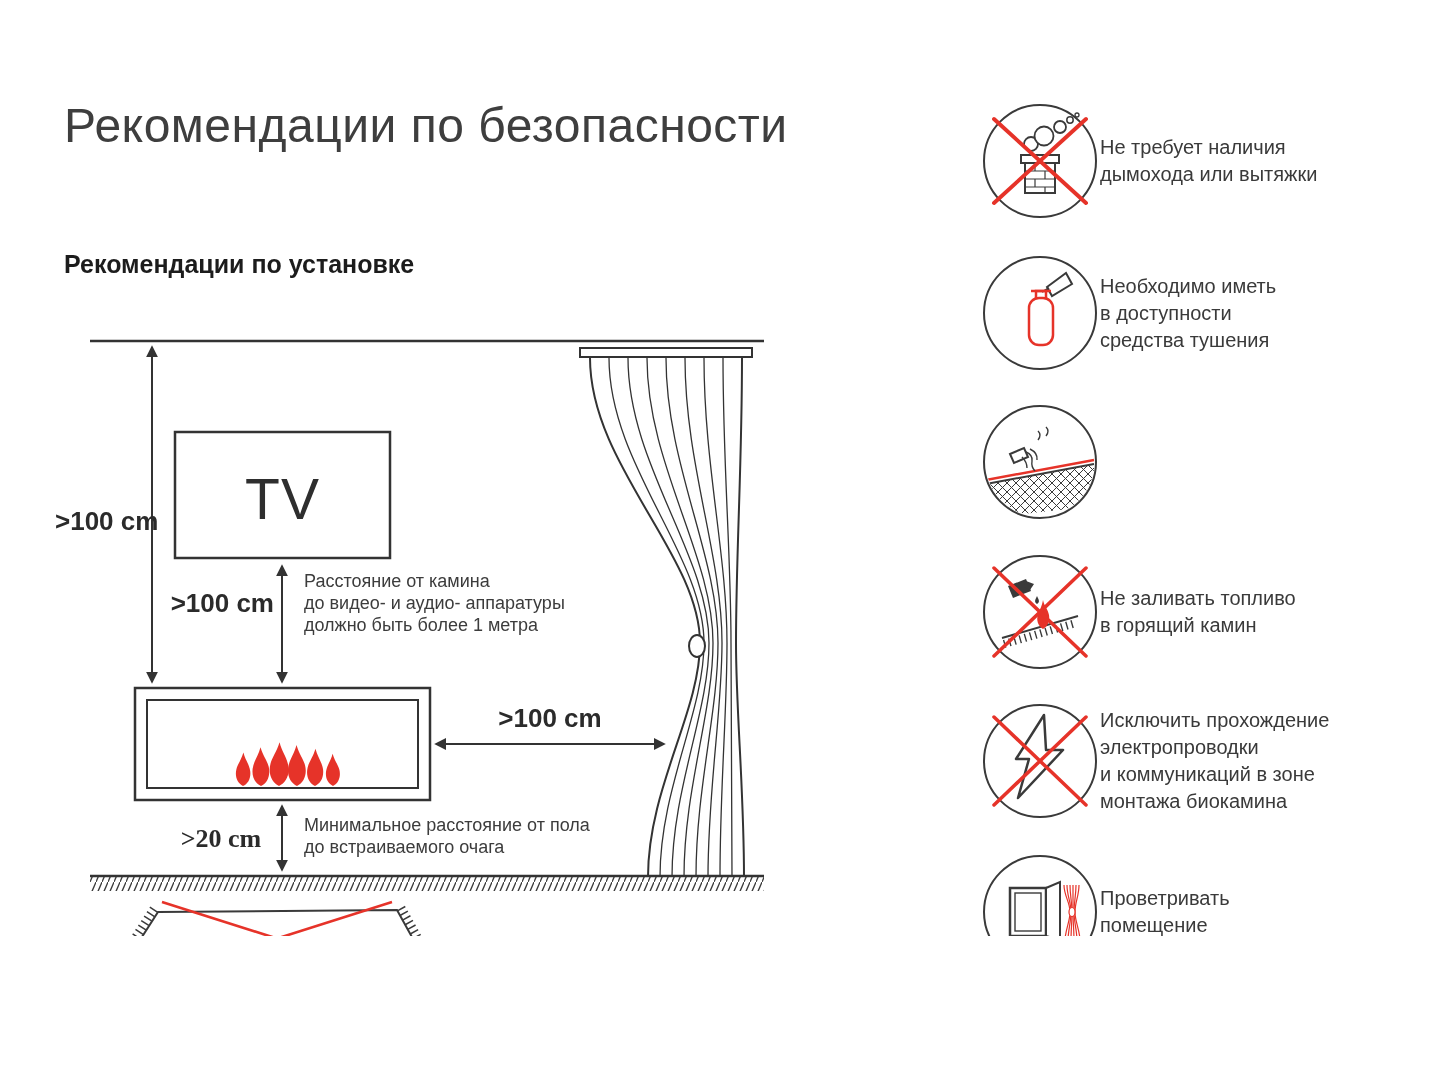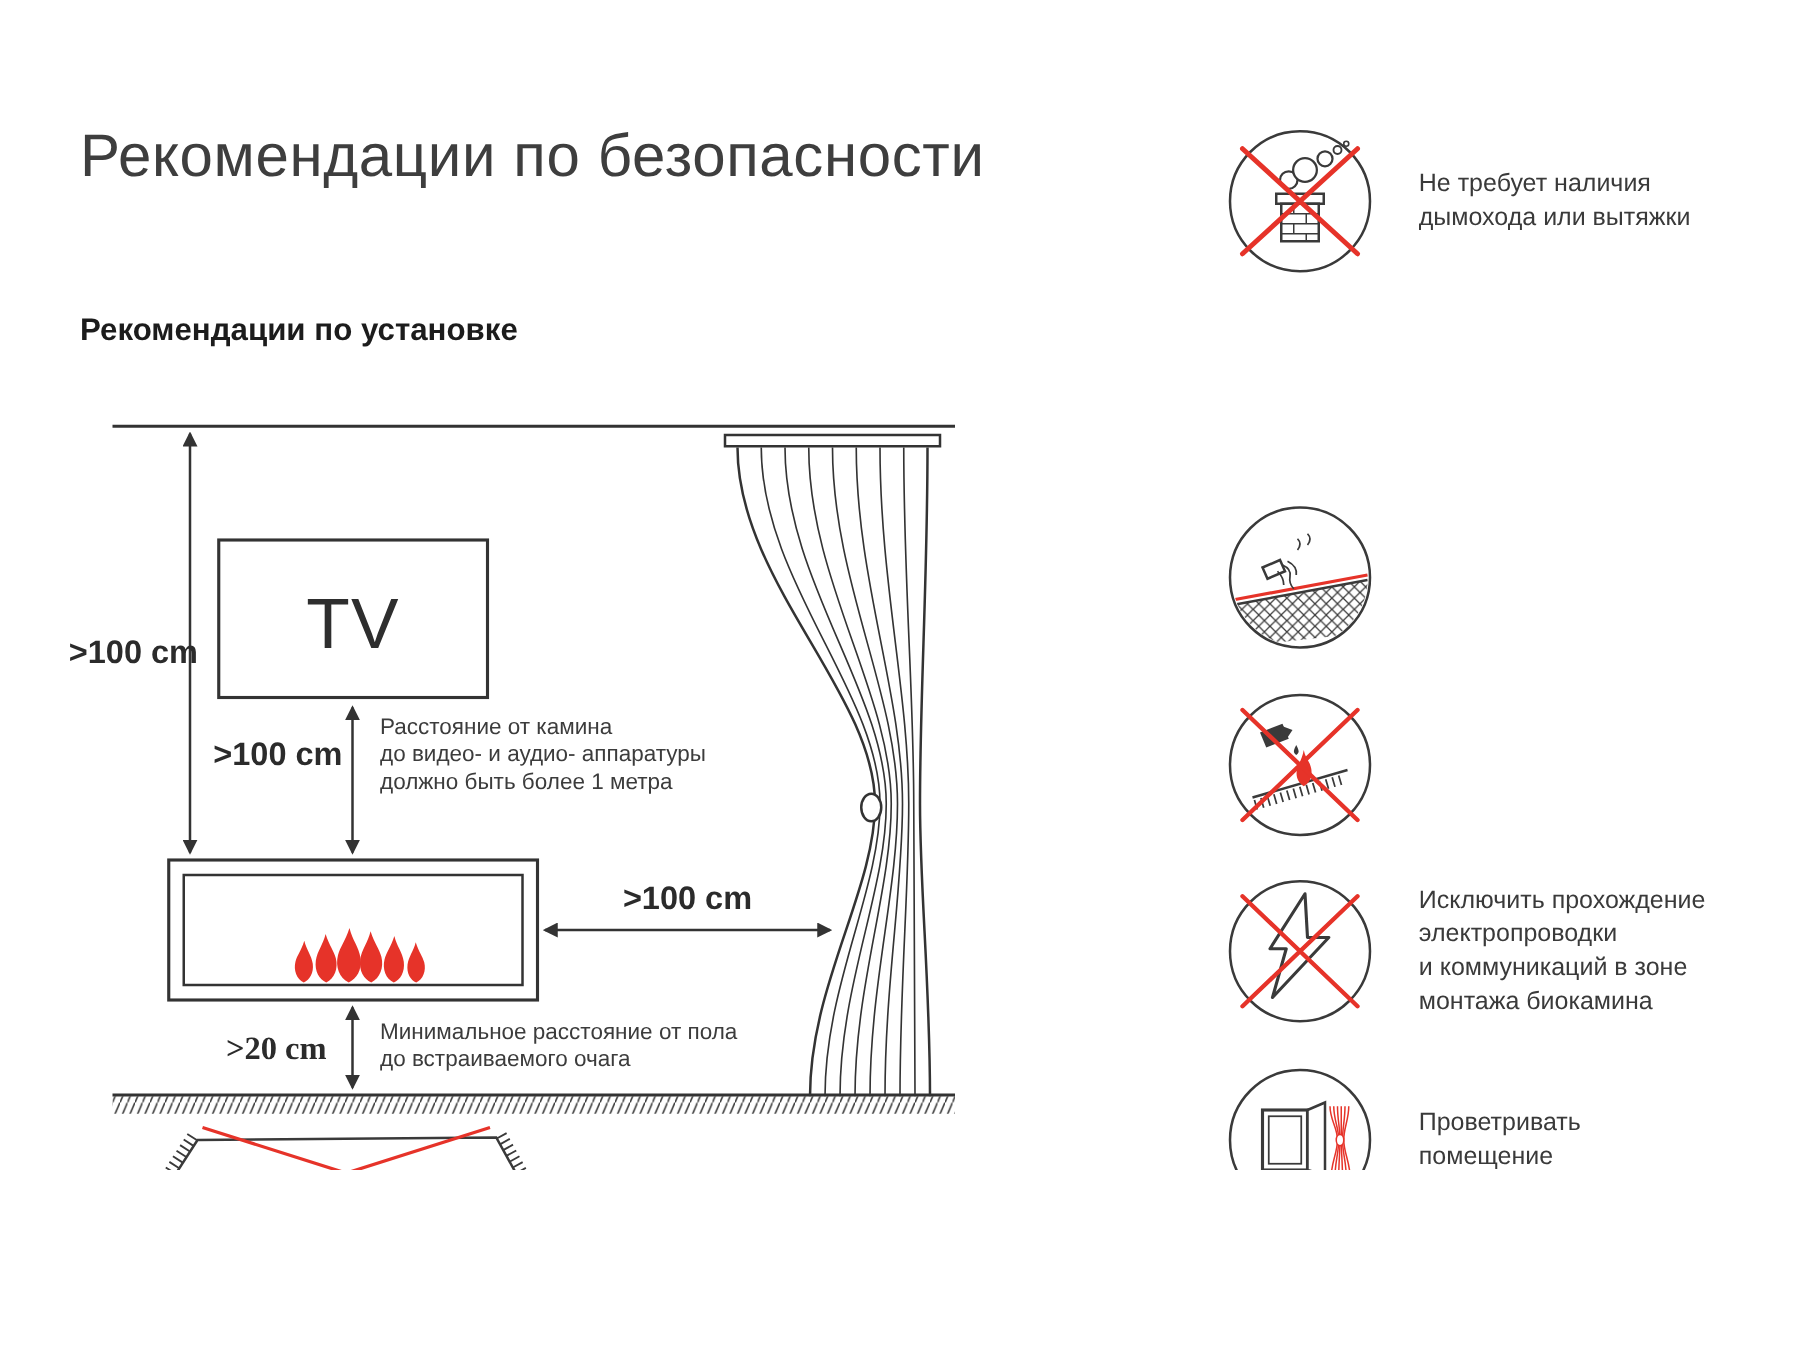--- a/index.html
+++ b/index.html
@@ -28,21 +28,21 @@
   .dim-floor   { left:168px; top:824px; width:106px; text-align:center;font-family:Liberation Serif, serif; }
   .note {
     position:absolute; font-size:18px; color:#3c3c3c; line-height:22px;
     white-space:pre-line; width:340px;
   }
   .note-tv    { left:304px; top:570px; }
   .note-floor { left:304px; top:814px; }
   .safety-item { position:absolute; left:980px; display:flex; align-items:center; }
   .safety-icon { width:120px; height:120px; flex:0 0 auto; display:block; }
   .safety-text {
-    margin-left:35px; font-size:20px; color:#3a3a3a; line-height:27px;
+    font-size:20px; color:#3a3a3a; line-height:27px;
     white-space:pre-line; max-width:320px;
   }
 </style>
 </head>
 <body>
 
 <div class="canvas">
 
   <div class="page-title">Рекомендации по безопасности</div>
   <div class="section-title">Рекомендации по установке</div>
@@ -128,20 +128,33 @@
       <circle cx="64" cy="35" r="9.5" fill="#fff" stroke="#3a3a3a" stroke-width="1.8"></circle>
       <circle cx="80" cy="26" r="6" fill="#fff" stroke="#3a3a3a" stroke-width="1.8"></circle>
       <circle cx="90" cy="19" r="3.2" fill="#fff" stroke="#3a3a3a" stroke-width="1.5"></circle>
       <circle cx="97" cy="14" r="2" fill="#fff" stroke="#3a3a3a" stroke-width="1.3"></circle>
       <path d="M14,18 L106,102 M106,18 L14,102" stroke="#e63329" stroke-width="4" stroke-linecap="round" fill="none"></path>
     </svg>
     <div class="safety-text">Не требует наличия
 дымохода или вытяжки</div>
   </div>
 
+  <div class="safety-item" style="top:253px">
+    <svg class="safety-icon" viewBox="0 0 120 120">
+      <circle cx="60" cy="60" r="56" fill="none" stroke="#3a3a3a" stroke-width="2"></circle>
+      <polygon points="67,34 86,20 92,31 72,43" fill="#fff" stroke="#3a3a3a" stroke-width="2"></polygon>
+      <line x1="62" y1="39" x2="69" y2="35" stroke="#3a3a3a" stroke-width="2"></line>
+      <rect x="49" y="45" width="24" height="47" rx="10" fill="#fff" stroke="#e63329" stroke-width="2.5"></rect>
+      <path d="M56,45 V38 H66 V45" fill="none" stroke="#e63329" stroke-width="2.5"></path>
+      <line x1="51" y1="38" x2="71" y2="38" stroke="#e63329" stroke-width="2.5"></line>
+    </svg>
+    <div class="safety-text">Необходимо иметь
+в доступности
+средства тушения</div>
+  </div>
 
   <div class="safety-item" style="top:402px">
     <svg class="safety-icon" viewBox="0 0 120 120">
       <defs>
         <clipPath id="clip3">
             <circle cx="60" cy="60" r="54.5"></circle>
           </clipPath>
         <pattern id="mesh3" width="9" height="9" patternUnits="userSpaceOnUse">
           <path d="M0,9 L9,0 M0,0 L9,9" stroke="#3a3a3a" stroke-width="1" fill="none"></path>
         </pattern>
@@ -162,20 +175,22 @@
     <svg class="safety-icon" viewBox="0 0 120 120">
       <circle cx="60" cy="60" r="56" fill="none" stroke="#3a3a3a" stroke-width="2"></circle>
       <line x1="22" y1="86" x2="98" y2="64" stroke="#3a3a3a" stroke-width="2"></line>
       <line x1="24" y1="92" x2="96" y2="71" stroke="#3a3a3a" stroke-width="8" stroke-dasharray="1.4,4"></line>
       <path d="M63,77 C58,74 56,68 58,62 C60,57 62,54 63,48 C64,54 68,57 69,63 C70,69 68,74 63,77 Z" fill="#e63329"></path>
       <polygon points="28,34 46,27 51,39 33,46" fill="#3a3a3a"></polygon>
       <polygon points="46,29 54,32 50,38 44,35" fill="#3a3a3a"></polygon>
       <path d="M57,44 C59,48 60,50 57,52 C54,50 55,48 57,44 Z" fill="#3a3a3a"></path>
       <path d="M14,16 L106,104 M106,16 L14,104" stroke="#e63329" stroke-width="3.5" stroke-linecap="round" fill="none"></path>
     </svg>
+    <div class="safety-text">Не заливать топливо
+в горящий камин</div>
   </div>
 
   <div class="safety-item" style="top:852px">
     <svg class="safety-icon" viewBox="0 0 120 120">
       <circle cx="60" cy="60" r="56" fill="none" stroke="#3a3a3a" stroke-width="2"></circle>
       <rect x="30" y="36" width="36" height="48" fill="#fff" stroke="#3a3a3a" stroke-width="2.5"></rect>
       <rect x="35" y="41" width="26" height="38" fill="none" stroke="#3a3a3a" stroke-width="1.4"></rect>
       <polygon points="66,36 80,30 80,88 66,84" fill="#fff" stroke="#3a3a3a" stroke-width="2"></polygon>
       <g fill="none" stroke="#e63329" stroke-width="1.2">
         <path d="M84,33 C84,44 90,50 90,60 C90,70 85,78 85,89"></path>

